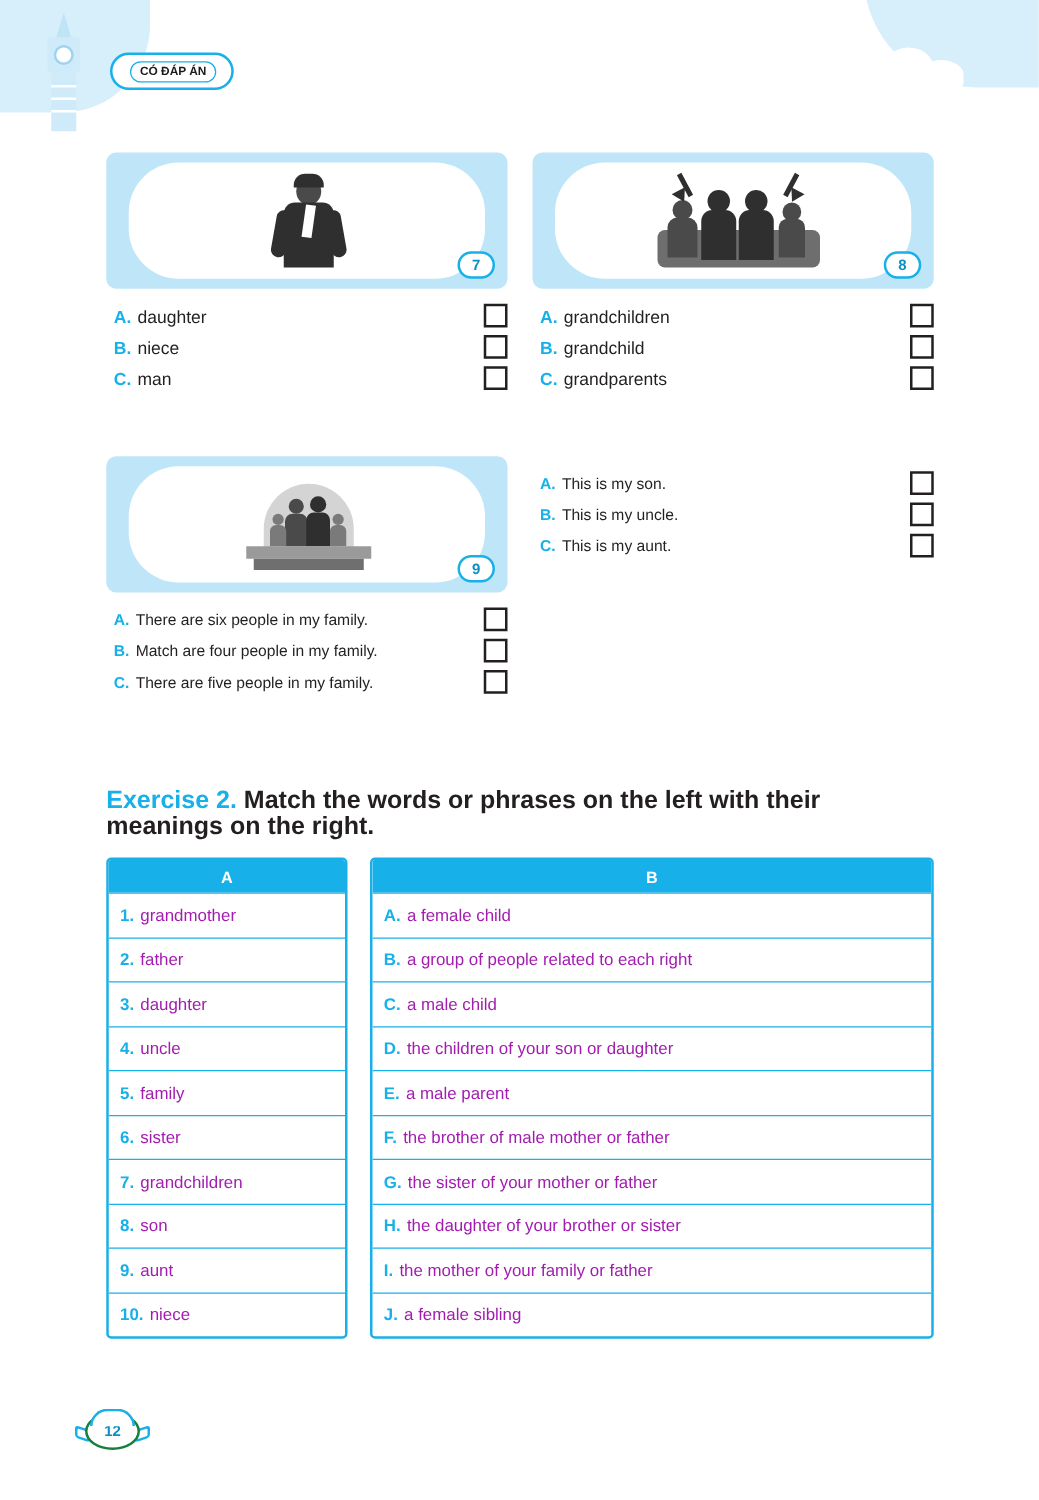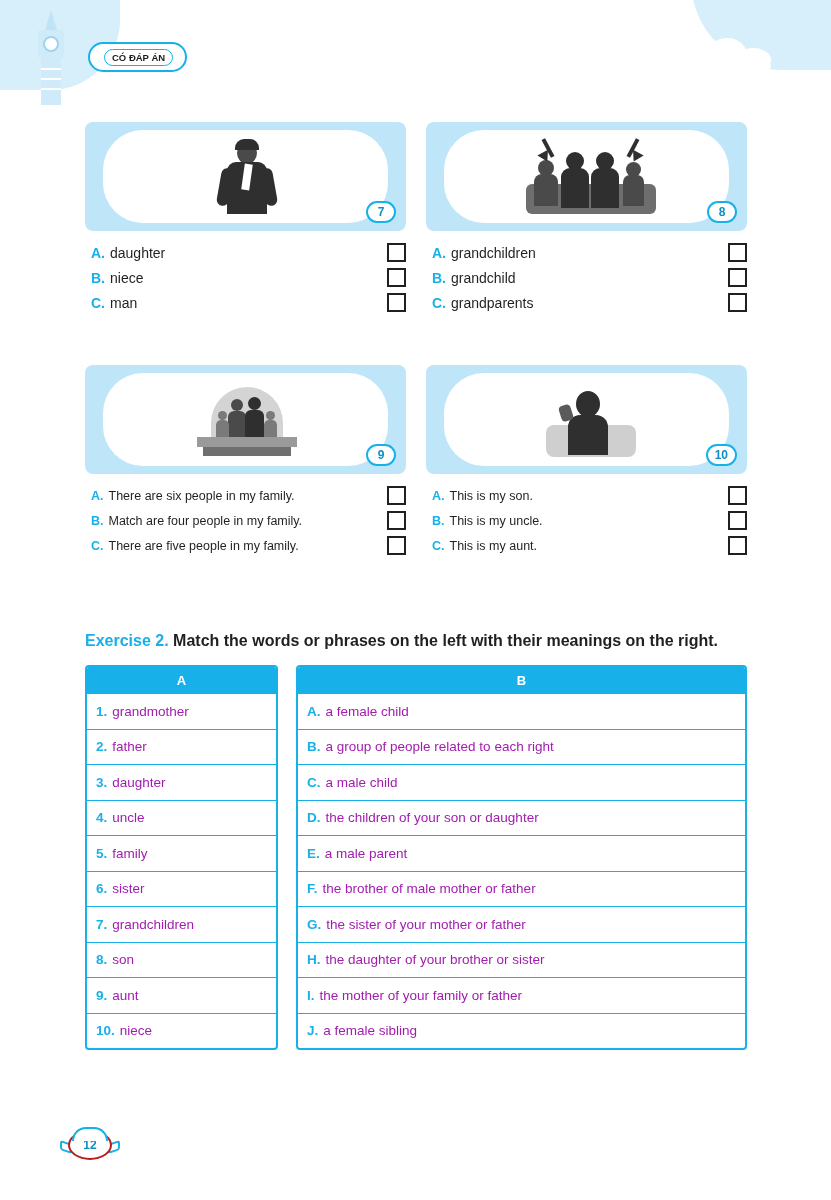--- a/index.html
+++ b/index.html
@@ -197,21 +197,21 @@
   .opts.small .opt-letter { font-size: 12.5px; }
 
   
   .ex2 {
     position: absolute;
     left: 85px;
     top: 630px;
     width: 662px;
   }
   .ex2-head {
-    font-size: 16px;
+    font-size: 20px;
     line-height: 21px;
     font-weight: bold;
   }
   .ex2-label { color: #18b0e8; }
   .ex2-text { color: #231f20; }
 
   .tables {
     display: flex;
     gap: 18px;
     margin-top: 14px;
@@ -246,21 +246,21 @@
   .footer {
     position: absolute;
     left: 62px;
     bottom: 36px;
     width: 56px; height: 34px;
   }
   .pg-oval {
     position: absolute;
     left: 6px; top: 0;
     width: 44px; height: 30px;
-    border: 2px solid #b91c1c;
+    border: 2px solid #15803d;
     border-radius: 50%;
     background: #ffffff;
     display: flex;
     align-items: center;
     justify-content: center;
     color: #0e8fc4;
     font-size: 12px;
     font-weight: bold;
   }
   .pg-arc {
@@ -421,30 +421,20 @@
         </div>
         <div class="opt">
           <span class="opt-letter">C.</span>
           <span class="opt-text">There are five people in my family.</span>
           <span class="opt-box"></span>
         </div>
       </div>
     </div>
 
     <div class="qcol">
-      <div class="pic-card">
-        <div class="pic-inner"></div>
-        <div class="art">
-          <div class="sil" style="left:120px;top:60px;width:90px;height:32px;background:#cfcfcf;border-radius:8px;"></div>
-          <div class="sil round sil-d" style="left:150px;top:26px;width:24px;height:26px;"></div>
-          <div class="sil sil-d" style="left:142px;top:50px;width:40px;height:40px;border-radius:12px 12px 0 0;"></div>
-          <div class="sil" style="left:134px;top:40px;width:12px;height:16px;background:#5a5a5a;border-radius:4px;transform:rotate(-18deg);"></div>
-        </div>
-        <div class="q-num">10</div>
-      </div>
       <div class="opts small">
         <div class="opt">
           <span class="opt-letter">A.</span>
           <span class="opt-text">This is my son.</span>
           <span class="opt-box"></span>
         </div>
         <div class="opt">
           <span class="opt-letter">B.</span>
           <span class="opt-text">This is my uncle.</span>
           <span class="opt-box"></span>

